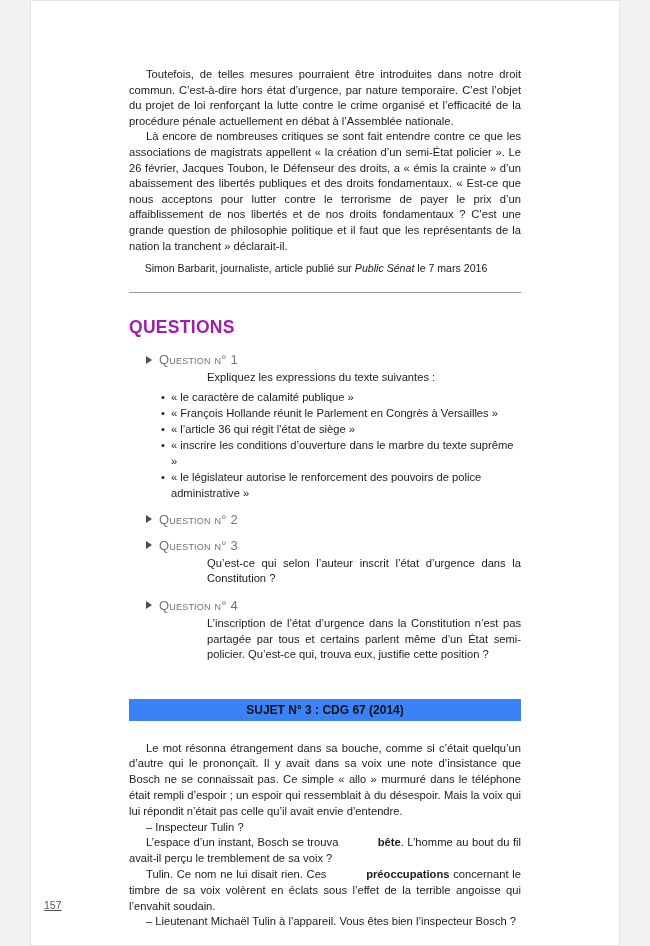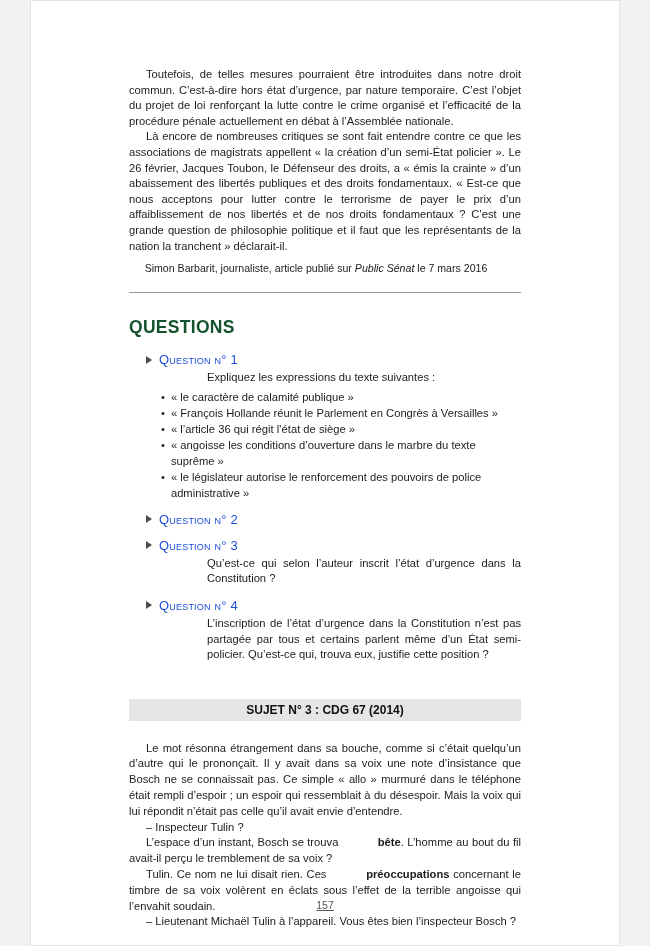--- a/index.html
+++ b/index.html
@@ -36,39 +36,39 @@
     border:none;
     border-top:1px solid #9a9a9a;
     margin:17px 0 0 0;
   }
 
   .questions-heading {
     margin:24px 0 0 0;
     font-size:17.5px;
     letter-spacing:0.3px;
     font-weight:bold;
-    color:#14532d;
+    color:#a21caf;
   }
 
   .questions { margin-top:14px; }
   .question { margin-bottom:11px; }
   .q-head { display:flex; align-items:center; margin-left:17px; }
   .tri {
     width:0; height:0;
     border-left:6px solid #4d4d4d;
     border-top:4px solid transparent;
     border-bottom:4px solid transparent;
     margin-right:7px;
     flex:0 0 auto;
   }
   .q-label {
     font-variant:small-caps;
     font-size:13px;
     letter-spacing:0.2px;
-    color:#1d4ed8;
+    color:#737373;
   }
   .q-body {
     margin:3px 0 0 30px;
     font-size:11.2px;
     line-height:15.6px;
     text-align:justify;
     padding-left:48px;
   }
   .q-bullets {
     list-style:none;
@@ -77,44 +77,44 @@
   }
   .q-bullets li {
     display:flex;
     font-size:11.2px;
     line-height:16px;
   }
   .bullet-marker { margin-right:6px; flex:0 0 auto; }
 
   .banner {
     margin-top:36px;
-    background:#e5e5e5;
+    background:#3b82f6;
     height:22px;
     line-height:22px;
     text-align:center;
     font-size:12px;
     font-weight:bold;
     color:#111;
   }
 
   .passage { margin-top:20px; }
   .passage-p {
     margin:0;
     font-size:11.2px;
     line-height:15.8px;
     text-align:justify;
     text-indent:17px;
   }
   .passage-p .b { font-weight:bold;padding-left:36px; }
 
   .page-number {
     position:absolute;
-    left:0; right:0;
+    left:13px; right:0;
     bottom:34px;
-    text-align:center;
+    text-align:left;
     font-size:10.5px;
     color:#555;
     text-decoration:underline;
   }
 </style>
 </head>
 <body>
 
 <div class="page">
   <div class="content">
@@ -143,21 +143,21 @@
             <li>
               <span class="bullet-marker">•</span>
               <span>« François Hollande réunit le Parlement en Congrès à Versailles »</span>
             </li>
             <li>
               <span class="bullet-marker">•</span>
               <span>« l’article 36 qui régit l’état de siège »</span>
             </li>
             <li>
               <span class="bullet-marker">•</span>
-              <span>« angoisse les conditions d’ouverture dans le marbre du texte suprême »</span>
+              <span>« inscrire les conditions d’ouverture dans le marbre du texte suprême »</span>
             </li>
             <li>
               <span class="bullet-marker">•</span>
               <span>« le législateur autorise le renforcement des pouvoirs de police administrative »</span>
             </li>
           </ul>
         </div>
         <div class="question">
           <div class="q-head">
             <span class="tri"></span>

